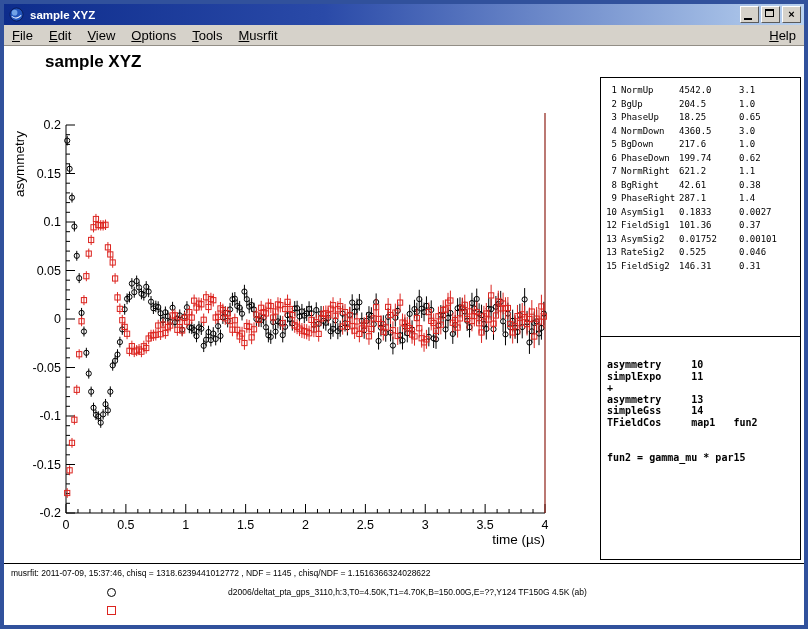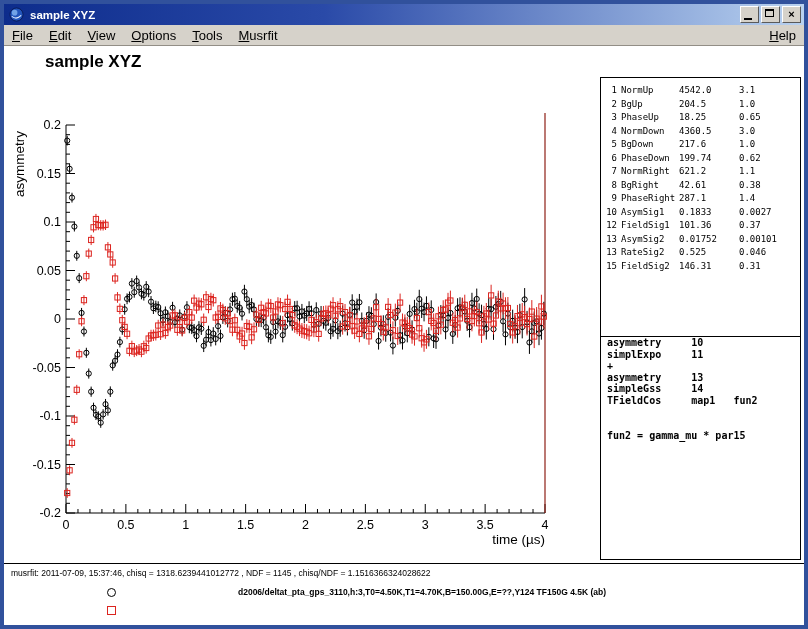--- a/index.html
+++ b/index.html
@@ -25,25 +25,25 @@
   .plot-title{position:absolute;left:41px;top:6px;font-size:17px;font-weight:bold;color:#000;}
   #plot-svg{position:absolute;left:0;top:0;}
   .panel{position:absolute;left:596px;width:201px;background:#fff;border:1px solid #000;box-sizing:border-box;
          font-family:"DejaVu Sans Mono",monospace;color:#000;}
   .param-panel{top:31px;height:260px;padding:6px 0 0 4px;font-size:9px;line-height:13.5px;}
   .prow{display:flex;}
   .pnum{width:12px;text-align:right;flex:0 0 auto;}
   .pname{margin-left:4px;width:58px;flex:0 0 auto;}
   .pval{width:60px;flex:0 0 auto;}
   .perr{flex:1 1 auto;}
-  .theory-panel{top:290px;height:224px;padding:0 0 0 6px;font-size:10px;font-weight:bold;line-height:11.6px;}
+  .theory-panel{top:290px;height:224px;padding:22px 0 0 6px;font-size:10px;font-weight:bold;line-height:11.6px;}
   .tline{white-space:pre;}
   .divider{position:absolute;left:0;top:517px;width:800px;height:0;border-top:1px solid #000;}
   .status-line{position:absolute;left:7px;top:522px;font-size:8.5px;color:#000;white-space:nowrap;}
-  .legend-label{position:absolute;left:234px;font-size:8.5px;font-weight:bold;color:#000;white-space:nowrap;}
+  .legend-label{position:absolute;left:224px;font-size:8.5px;font-weight:normal;color:#000;white-space:nowrap;}
   .legend-marker{position:absolute;left:103px;width:9px;height:9px;box-sizing:border-box;border:1px solid #000;background:transparent;}
   .round{border-radius:50%;}
 </style>
 </head>
 <body>
 
 <div class="window">
 
   <div class="titlebar">
     <svg class="app-icon" viewBox="0 0 16 16">

